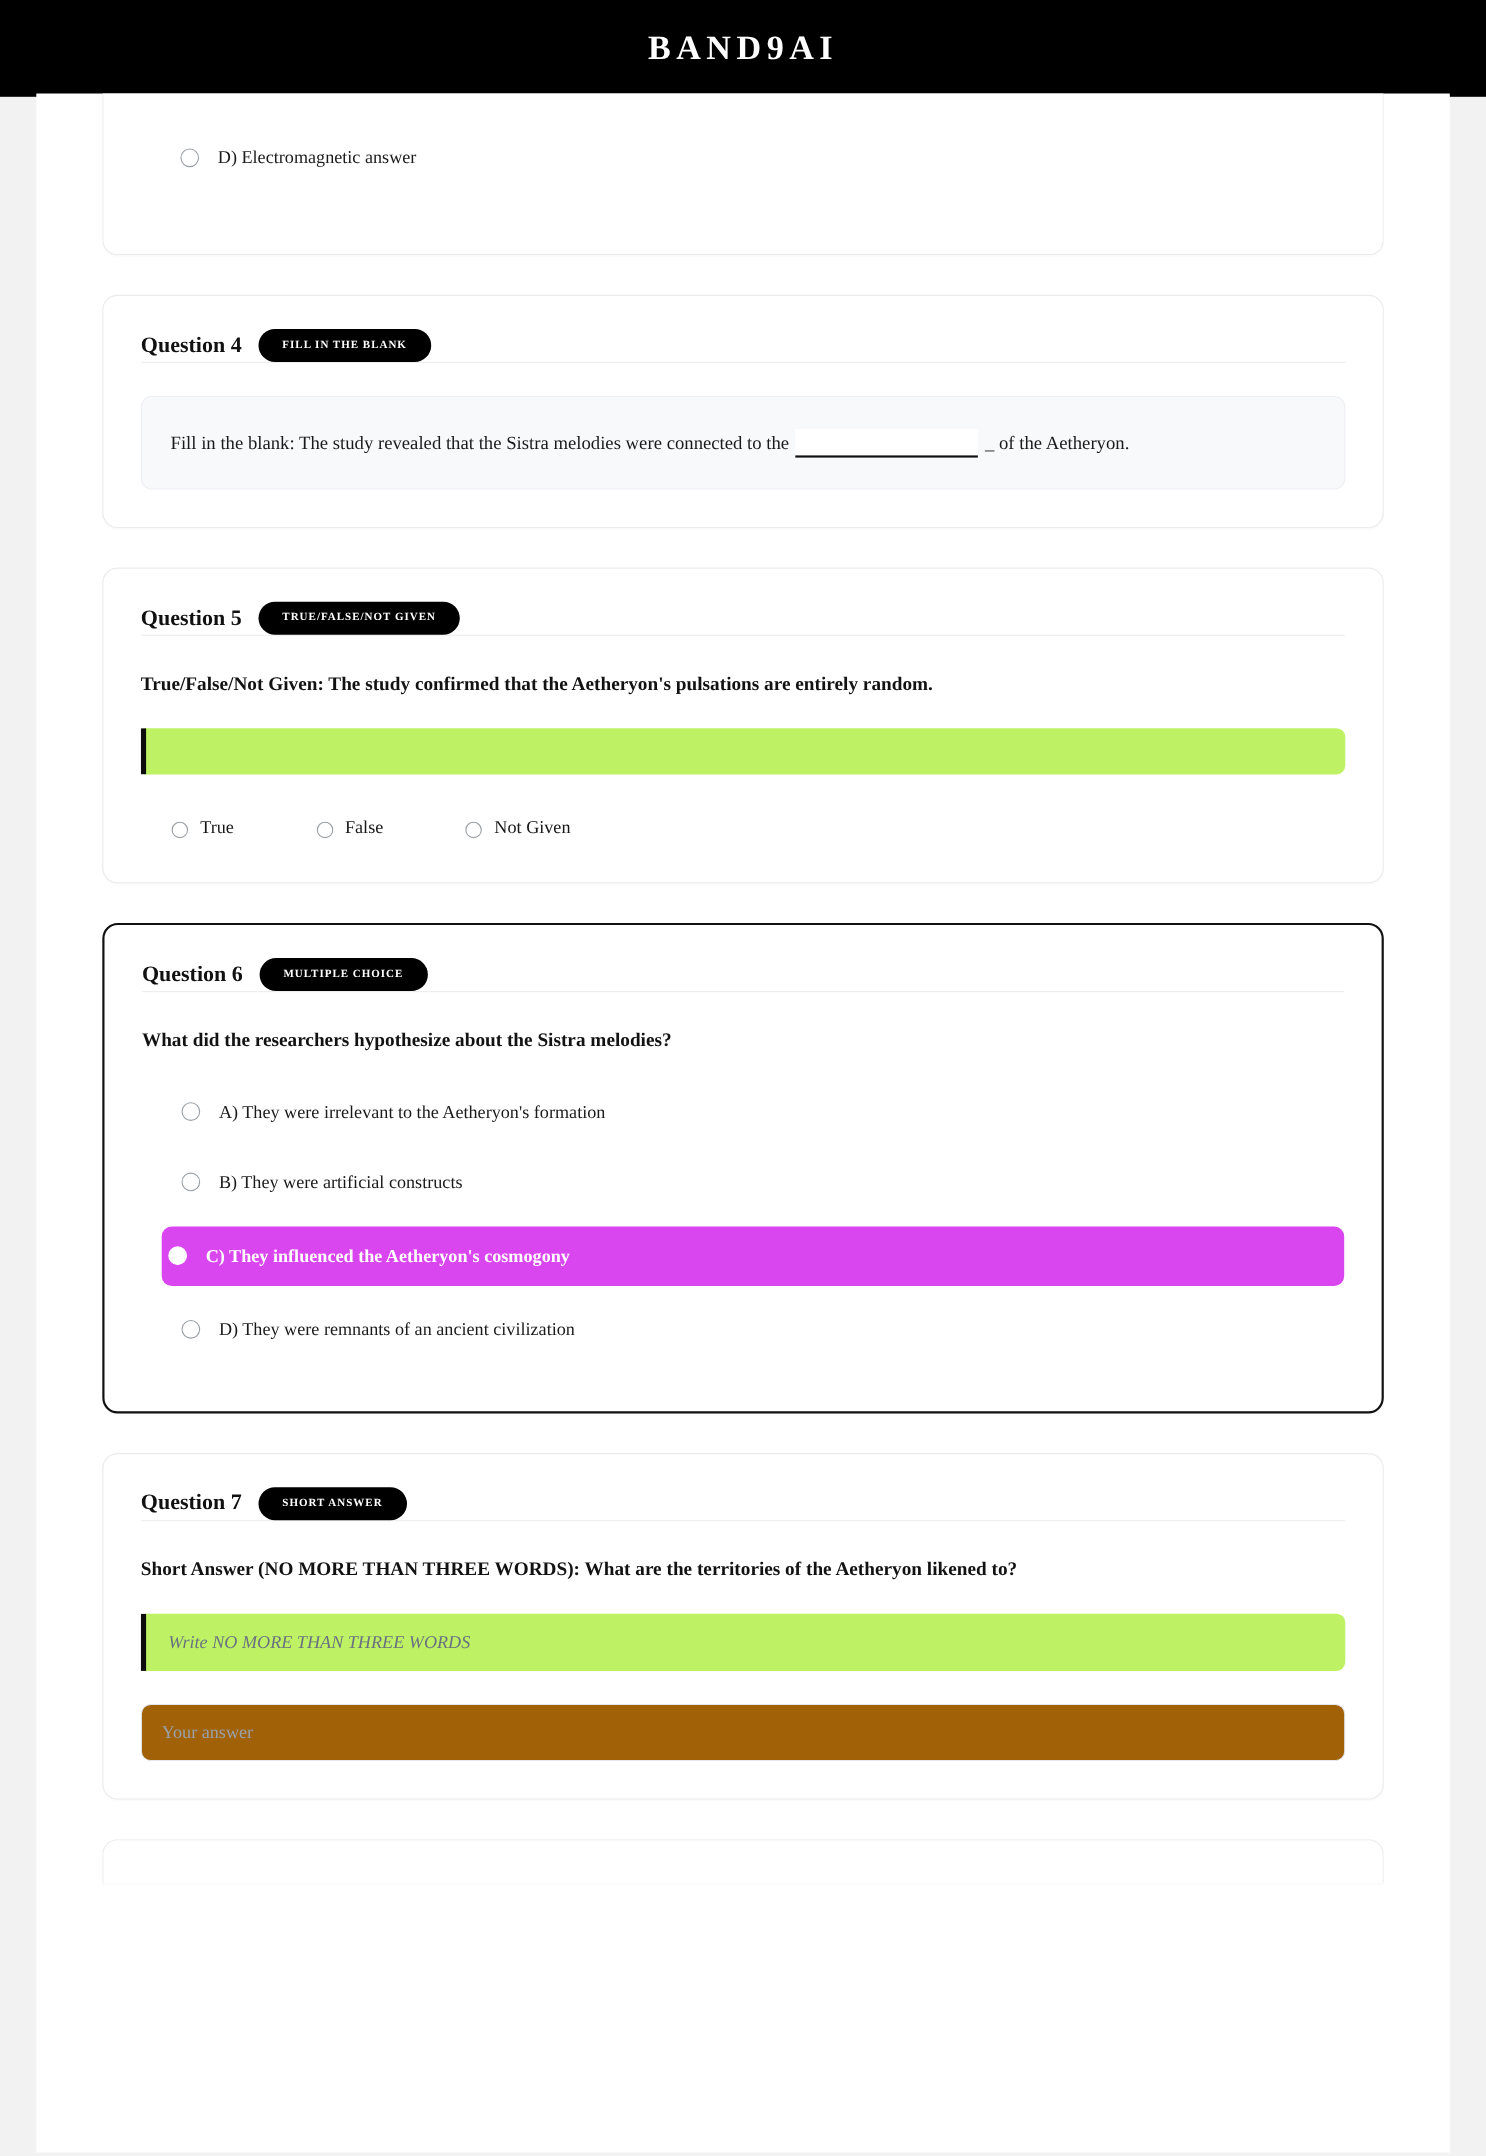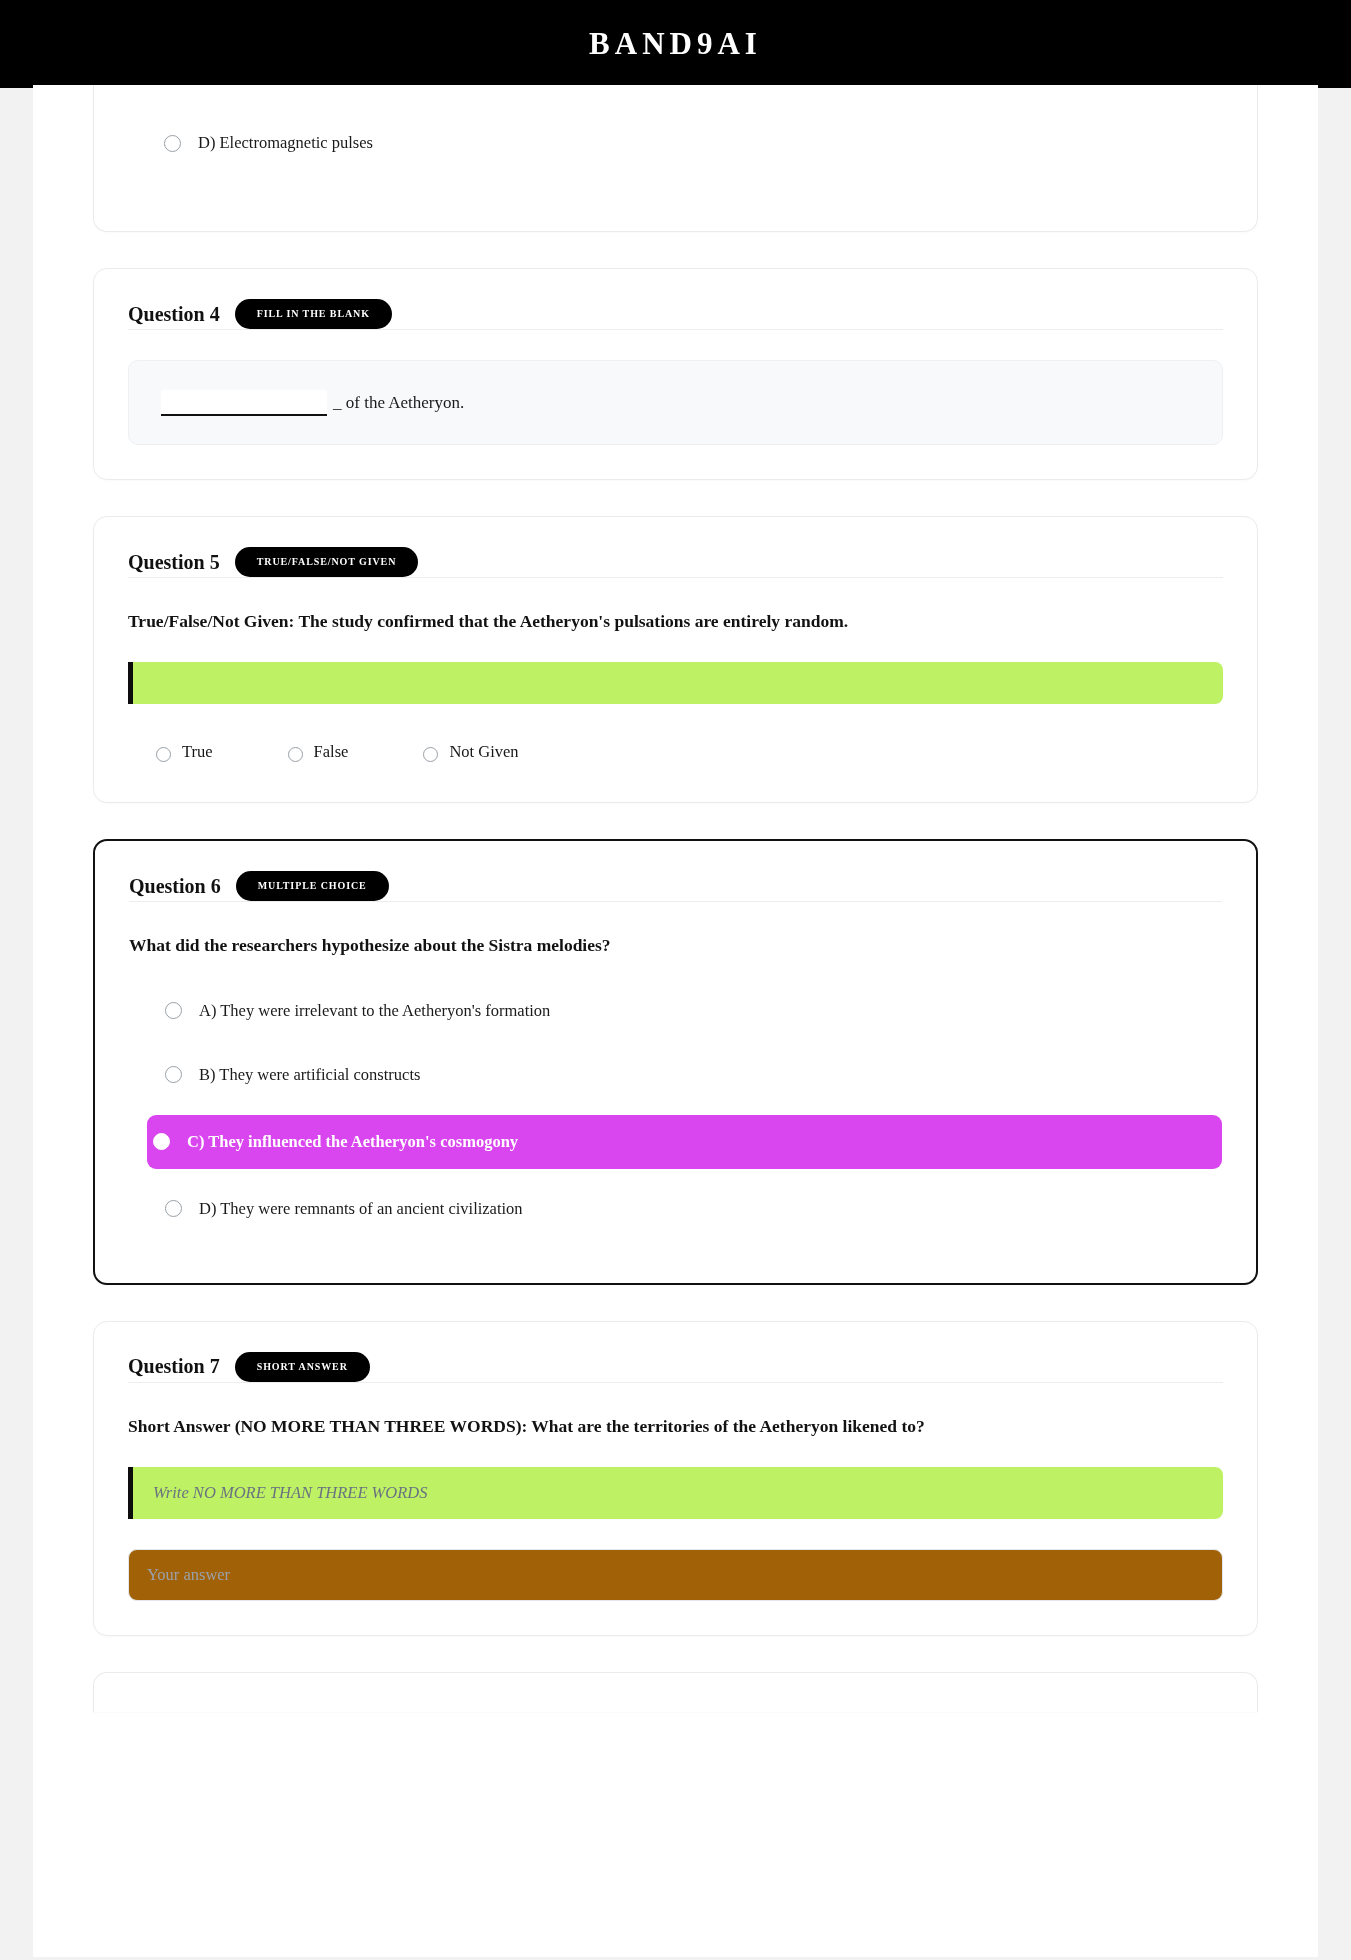--- a/index.html
+++ b/index.html
@@ -229,33 +229,34 @@
   <div class="brand">BAND9AI</div>
 </div>
 
 <div class="page">
   <div class="inner">
 
     <div class="qcard partial">
       <div class="mcq-list" style="padding-top:34px; padding-bottom:14px;">
         <div class="mcq-opt">
           <span class="radio-dot"></span>
-          <span class="mcq-label">D) Electromagnetic pulses</span>
+          <span class="mcq-label">D) Electromagnetic answer</span>
         </div>
       </div>
     </div>
 
     <div class="qcard">
       <div class="qhead">
         <span class="qnum">Question 4</span>
         <span class="qbadge">FILL IN THE BLANK</span>
       </div>
       <div class="qdivider"></div>
 
       <div class="fib-panel">
+        <span>Fill in the blank: The study revealed that the Sistra melodies were connected to the</span>
         <input class="fib-blank" type="text" value="" style="">
         <span>_ of the Aetheryon.</span>
       </div>
     </div>
 
     <div class="qcard">
       <div class="qhead">
         <span class="qnum">Question 5</span>
         <span class="qbadge">TRUE/FALSE/NOT GIVEN</span>
       </div>

